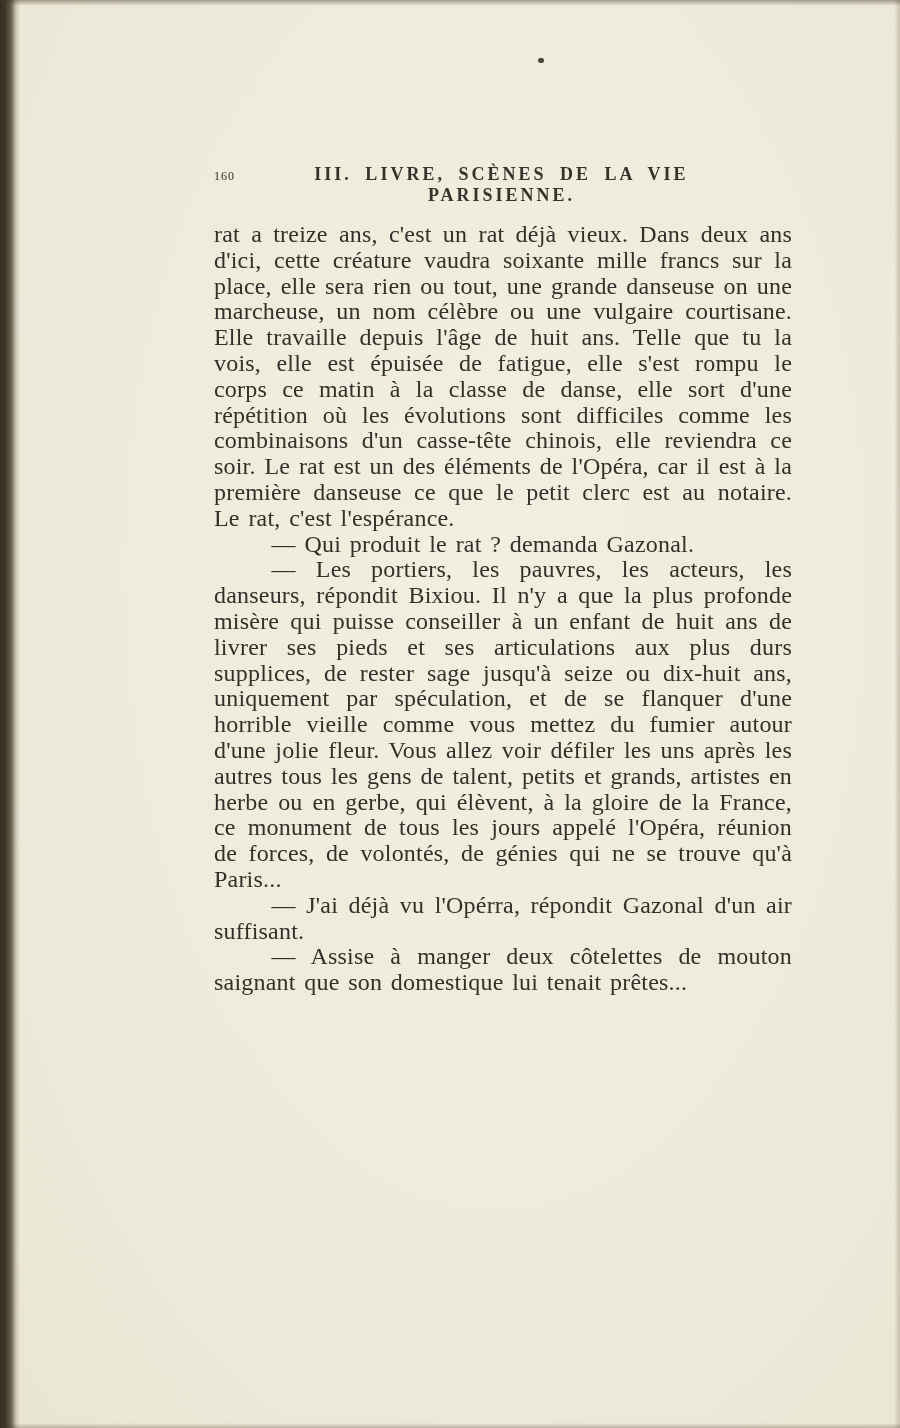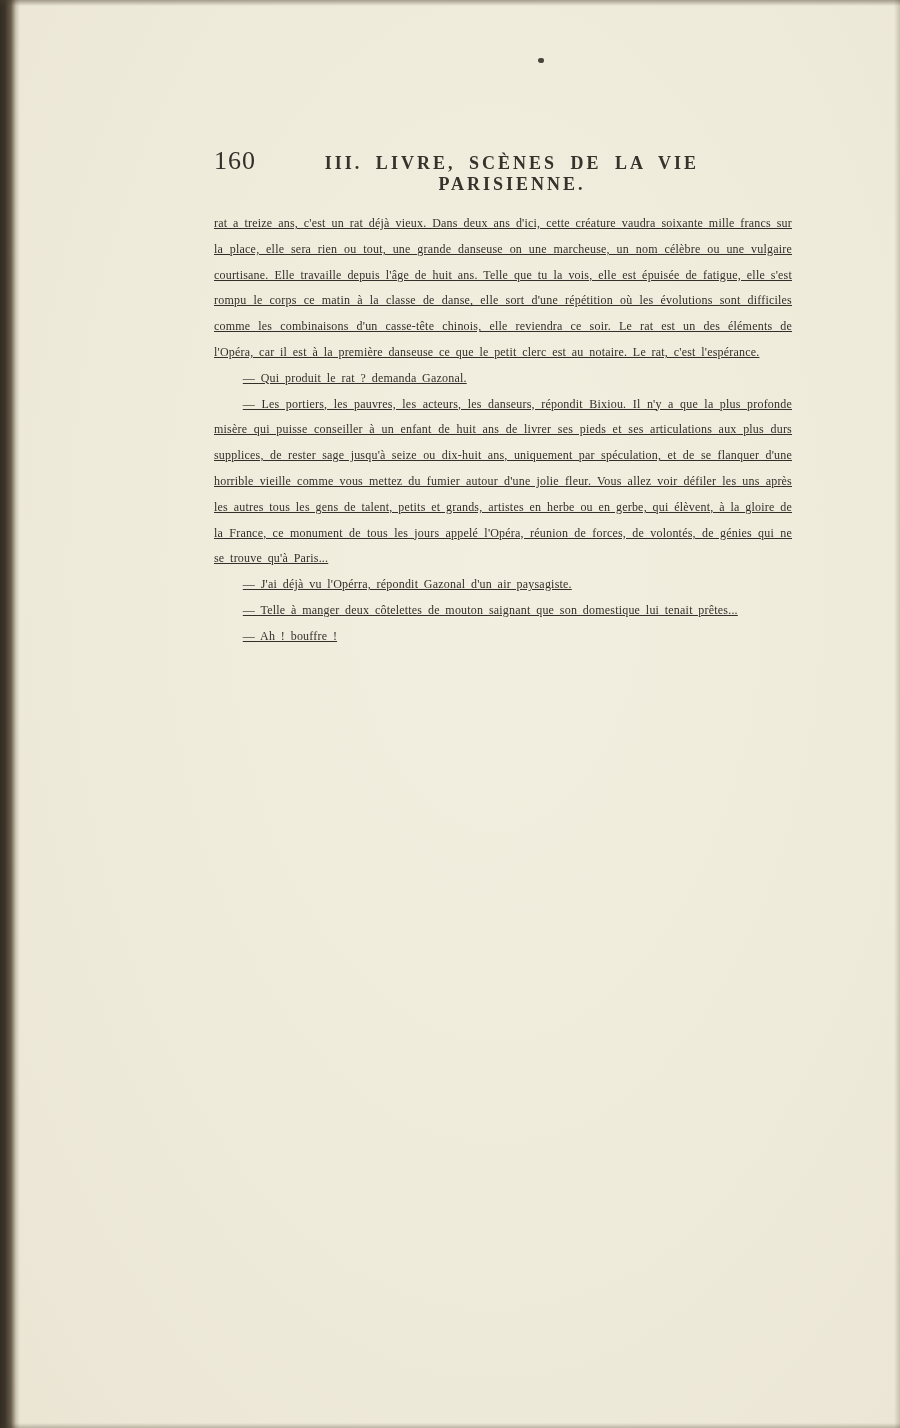--- a/index.html
+++ b/index.html
@@ -41,42 +41,42 @@
     position: absolute;
     left: 214px; top: 146px;
     width: 578px;
   }
   .page-header {
     display: flex;
     align-items: baseline;
     margin-bottom: 16px;
   }
   .page-number {
-    font-size: 26px;
+    font-size: 12px;
     letter-spacing: 1px;
     color: #33312b;
+    margin-top: 23px;
   }
   .running-title {
     flex: 1;
     text-align: center;
     font-size: 18px;
     font-weight: bold;
     letter-spacing: 3px;
     word-spacing: 6px;
     color: #35332c;
     padding-right: 24px;
   }
   .body-text p {
     margin: 0;
-    font-size: 12px;
+    font-size: 24px;
     line-height: 25.8px;
     text-align: justify;
     word-spacing: 2.5px;
     letter-spacing: 0.2px;
-    text-decoration: underline;
   }
   .body-text p.indent { text-indent: 2.4em; }
   .body-text p.italic { font-style: italic; }
 </style>
 </head>
 <body>
 
 <div class="page">
 
   <div class="edge-left"></div>
@@ -89,20 +89,19 @@
 
     <div class="page-header">
       <span class="page-number">160</span>
       <span class="running-title">III. LIVRE, SCÈNES DE LA VIE PARISIENNE.</span>
     </div>
 
     <div class="body-text">
       <p>rat a treize ans, c'est un rat déjà vieux. Dans deux ans d'ici, cette créature vaudra soixante mille francs sur la place, elle sera rien ou tout, une grande danseuse on une marcheuse, un nom célèbre ou une vulgaire courtisane. Elle travaille depuis l'âge de huit ans. Telle que tu la vois, elle est épuisée de fatigue, elle s'est rompu le corps ce matin à la classe de danse, elle sort d'une répétition où les évolutions sont difficiles comme les combinaisons d'un casse-tête chinois, elle reviendra ce soir. Le rat est un des éléments de l'Opéra, car il est à la première danseuse ce que le petit clerc est au notaire. Le rat, c'est l'espérance.</p>
       <p class="indent">— Qui produit le rat ? demanda Gazonal.</p>
       <p class="indent">— Les portiers, les pauvres, les acteurs, les danseurs, répondit Bixiou. Il n'y a que la plus profonde misère qui puisse conseiller à un enfant de huit ans de livrer ses pieds et ses articulations aux plus durs supplices, de rester sage jusqu'à seize ou dix-huit ans, uniquement par spéculation, et de se flanquer d'une horrible vieille comme vous mettez du fumier autour d'une jolie fleur. Vous allez voir défiler les uns après les autres tous les gens de talent, petits et grands, artistes en herbe ou en gerbe, qui élèvent, à la gloire de la France, ce monument de tous les jours appelé l'Opéra, réunion de forces, de volontés, de génies qui ne se trouve qu'à Paris...</p>
-      <p class="indent">— J'ai déjà vu l'Opérra, répondit Gazonal d'un air paysagiste.</p>
-      <p class="indent">— Telle à manger deux côtelettes de mouton saignant que son domestique lui tenait prêtes...</p>
-      <p class="indent">— Ah ! bouffre !</p>
+      <p class="indent">— J'ai déjà vu l'Opérra, répondit Gazonal d'un air suffisant.</p>
+      <p class="indent">— Assise à manger deux côtelettes de mouton saignant que son domestique lui tenait prêtes...</p>
     </div>
 
   </div>
 
 </div>
 
 </body></html>

